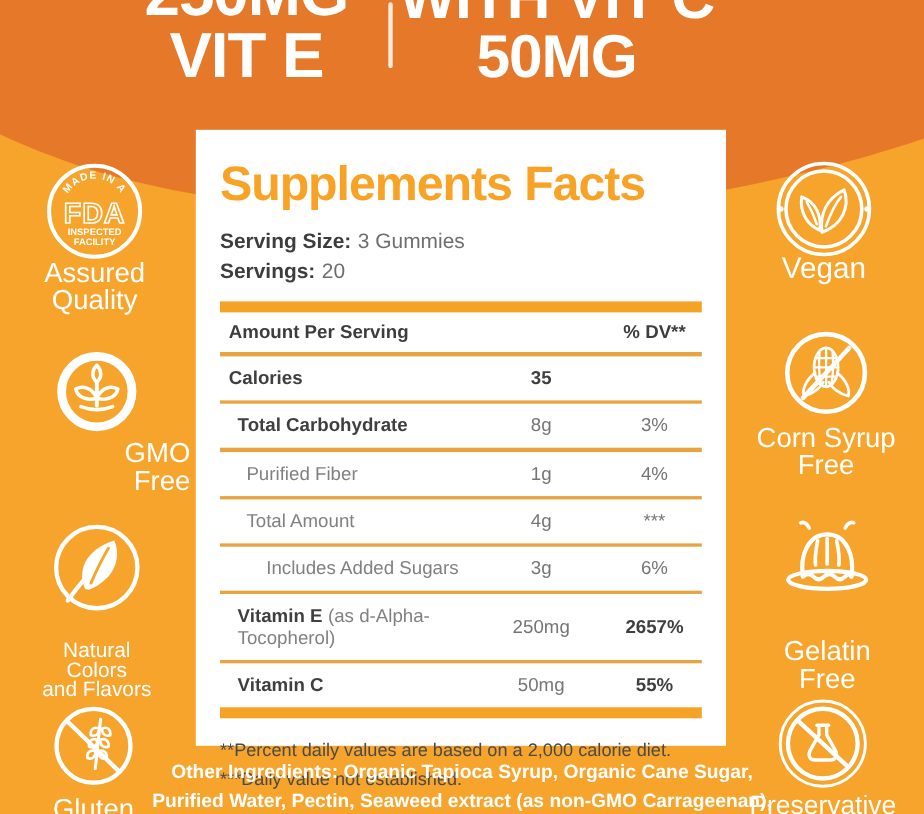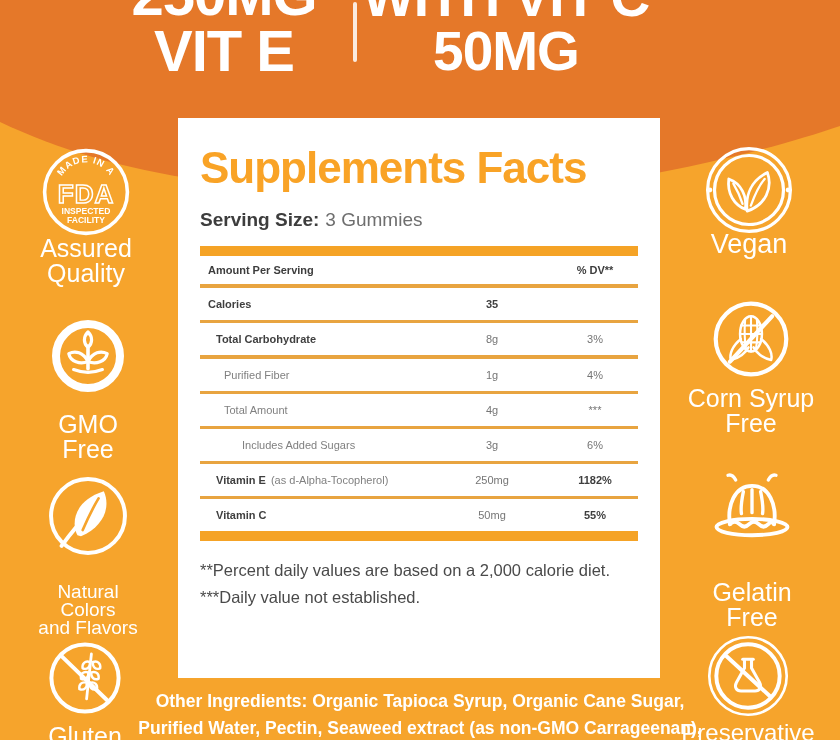--- a/index.html
+++ b/index.html
@@ -21,21 +21,21 @@
   .hdr-divider { position:absolute; left:353px; top:2px; width:4px; height:60px; background:rgba(255,255,255,0.85); border-radius:2px; }
   
   .panel { position:absolute; left:178px; top:118px; width:482px; height:560px; background:#fff; padding:12px 22px; }
   .p-title { margin-top:14px; font-size:44px; line-height:48px; font-weight:800; letter-spacing:-1px; color:#F9A326; }
   .serving { margin-top:14px; font-size:19px; line-height:28px; color:#6E6E6E; }
   .serving b { color:#3D3D3D; font-weight:700; margin-right:6px; }
   .bar { height:10px; background:#F5A326; }
   .bar.b1 { margin-top:12px; }
   .hr { height:3px; background:#E8A440; }
   .hr.h4 { height:4px; }
-  .row { display:grid; grid-template-columns:1fr 120px 86px; align-items:center; padding:10px 0; font-size:11px; }
+  .row { display:grid; grid-template-columns:1fr 120px 86px; align-items:center; padding:10px 0; font-size:17px; }
   .row .nm  { color:#808080; }
   .row .amt { text-align:center; color:#757575; }
   .row .dv  { text-align:center; color:#757575; }
   .row .detail { color:#808080; font-weight:400; margin-left:5px; }
   .nm-bold { color:#3F3F3F !important; font-weight:700; }
   .val-bold { color:#3F3F3F !important; font-weight:700; }
   .i0 { padding-left:8px; } .i1 { padding-left:16px; } .i2 { padding-left:24px; } .i3 { padding-left:42px; }
   .hdr-row { padding:8px 0; }
   .hdr-row .nm, .hdr-row .dv { color:#3D3D3D; font-weight:700; }
   .footnotes { margin-top:16px; font-size:16.5px; line-height:27px; color:#4A4A4A; }
@@ -62,20 +62,21 @@
   <div class="hdr-txt hdr-l2">VIT E</div>
   <div class="hdr-divider"></div>
   <div class="hdr-txt hdr-r1">WITH VIT C</div>
   <div class="hdr-txt hdr-r2">50MG</div>
 
   <div class="panel">
     <div class="p-title">Supplements Facts</div>
 
     <div class="serving">
       <div><b>Serving Size:</b><span>3 Gummies</span></div>
+      <div><b>Servings:</b><span>20</span></div>
     </div>
 
     <div class="bar b1"></div>
 
     <div class="row hdr-row">
       <span class="nm i0">Amount Per Serving</span>
       <span class="amt"></span>
       <span class="dv">% DV**</span>
     </div>
     <div class="hr h4"></div>
@@ -111,21 +112,21 @@
     <div class="row">
       <span class="nm i3">Includes Added Sugars</span>
       <span class="amt">3g</span>
       <span class="dv">6%</span>
     </div>
     <div class="hr"></div>
 
     <div class="row">
       <span class="i1"><span class="nm-bold">Vitamin E</span><span class="detail">(as d-Alpha-Tocopherol)</span></span>
       <span class="amt">250mg</span>
-      <span class="dv val-bold">1182%</span>
+      <span class="dv val-bold">2657%</span>
     </div>
     <div class="hr"></div>
 
     <div class="row">
       <span class="nm i1 nm-bold">Vitamin C</span>
       <span class="amt">50mg</span>
       <span class="dv val-bold">55%</span>
     </div>
 
     <div class="bar"></div>
@@ -159,21 +160,21 @@
   <div class="badge-icon" style="left:48px; top:316px; width:80px; height:80px;">
     <svg viewBox="0 0 100 100">
       <circle class="ic" cx="50" cy="50" r="40" stroke-width="10"></circle>
       <path class="ic" stroke-width="4.5" d="M50,66 V40"></path>
       <path class="ic" stroke-width="4" d="M50,20 C44,26 44,34 50,39 C56,34 56,26 50,20 Z"></path>
       <path class="ic" stroke-width="4" d="M50,57 C44,45 34,43 26,47 C28,57 40,61 50,57 Z"></path>
       <path class="ic" stroke-width="4" d="M50,57 C56,45 66,43 74,47 C72,57 60,61 50,57 Z"></path>
       <path class="ic" stroke-width="4" d="M32,67 Q50,74 68,67"></path>
     </svg>
   </div>
-  <div class="badge-label" style="left:3px; top:412px;">
+  <div class="badge-label" style="left:3px; top:400px;text-align:right;">
     <div>GMO</div>
     <div>Free</div>
   </div>
 
   <div class="badge-icon" style="left:44px; top:472px; width:88px; height:88px;">
     <svg viewBox="0 0 100 100">
       <circle class="ic" cx="50" cy="50" r="42" stroke-width="4.5"></circle>
       <path d="M38,72 C30,56 36,32 68,22 C76,40 68,62 42,73 Z" fill="#fff"></path>
       <path class="ic" stroke-width="4.5" d="M20,84 C30,70 42,55 60,38"></path>
       <path d="M44,66 C50,52 56,40 62,30" fill="none" stroke="#F6A42C" stroke-width="3" stroke-linecap="round"></path>

